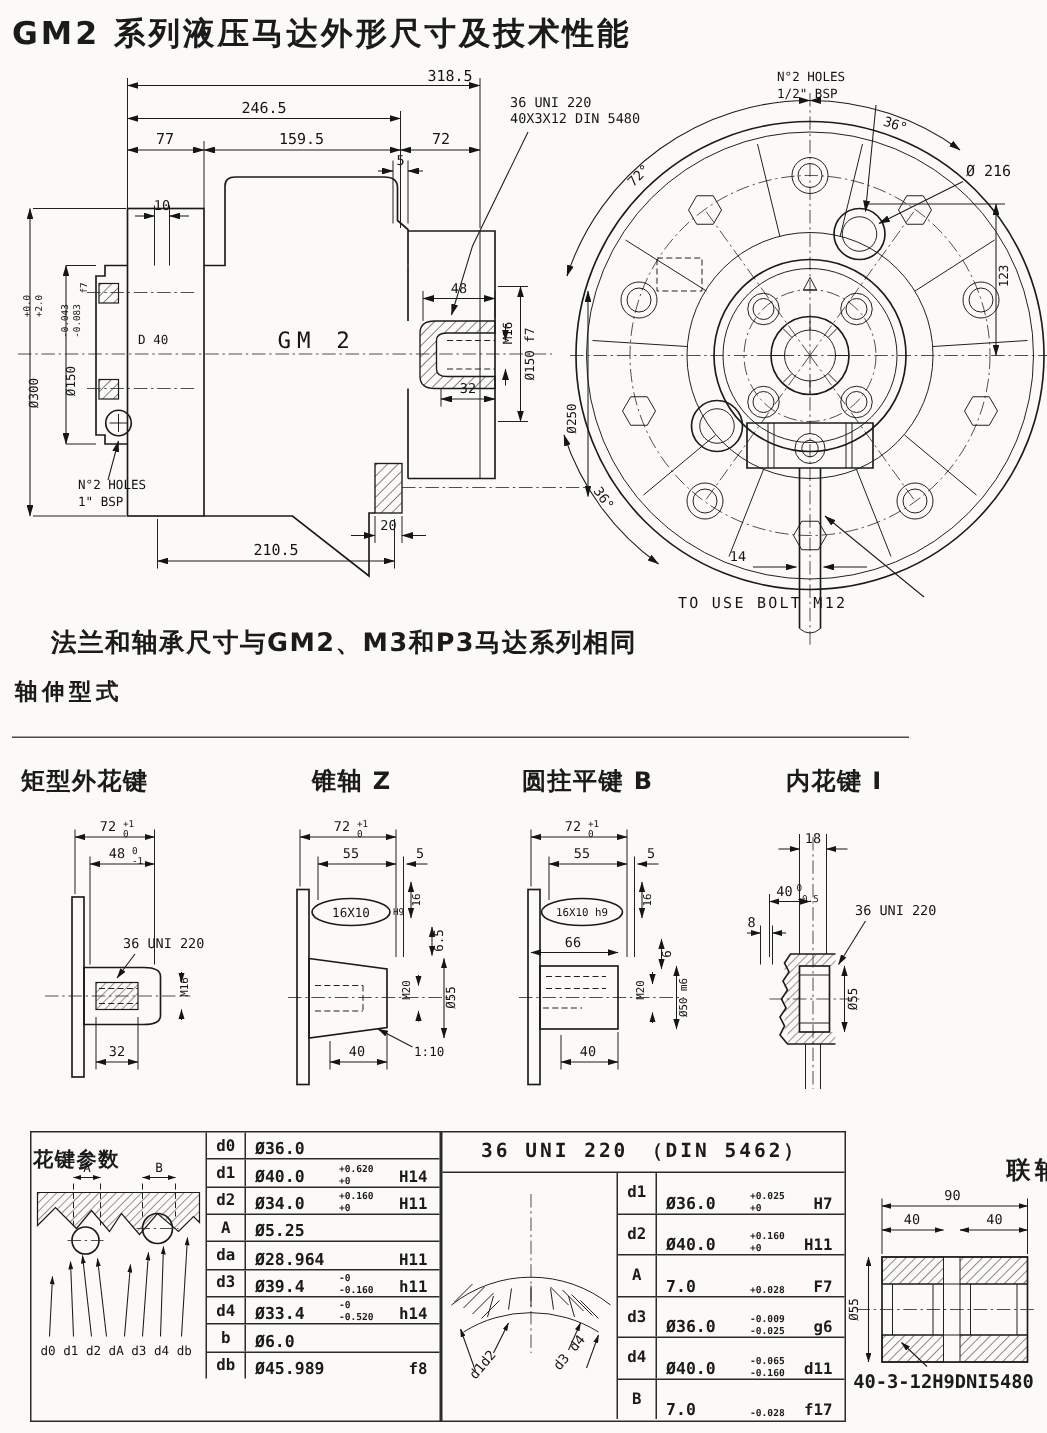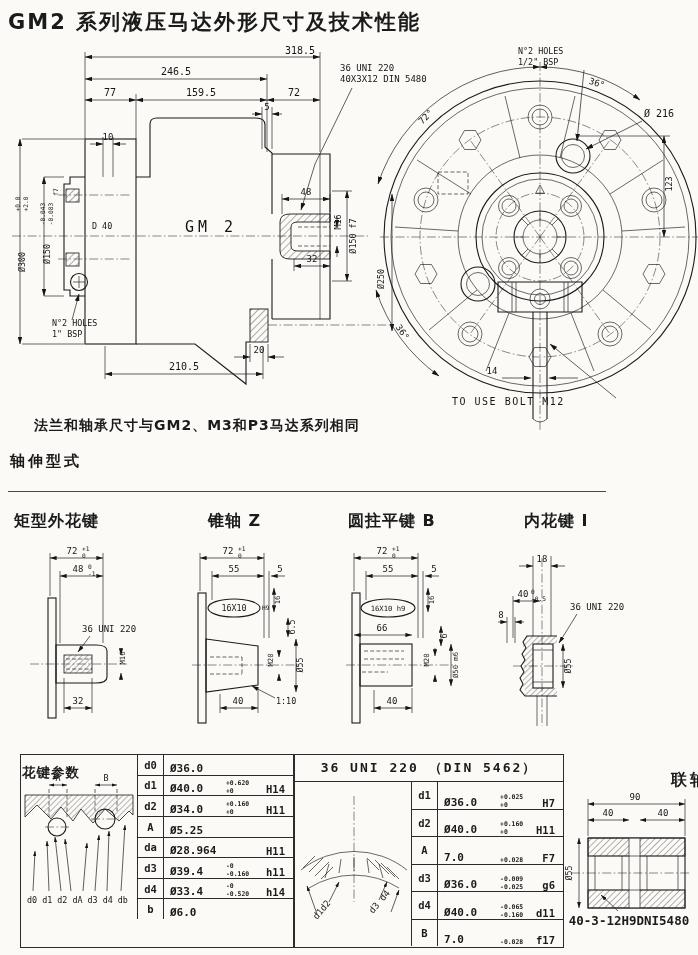--- a/index.html
+++ b/index.html
@@ -3,21 +3,21 @@
 <meta charset="utf-8">
 <style>
   html,body{margin:0;padding:0;}
   body{
     width:698px;height:955px;position:relative;overflow:hidden;
     background:#fbfaf7;color:#1b1b1b;
     font-family:"DejaVu Sans","Liberation Sans",sans-serif;
   }
   .abs{position:absolute;}
   .doc-title{top:8px;left:8px;font-size:21px;font-weight:bold;letter-spacing:2px;}
-  .note{top:417px;left:34px;font-size:14px;font-weight:bold;letter-spacing:1px;}
+  .note{top:417px;left:34px;font-size:17px;font-weight:bold;letter-spacing:1px;}
   .sec-title{top:452px;left:10px;font-size:15px;font-weight:bold;letter-spacing:3px;}
   .rule{top:491px;left:8px;width:598px;border-top:1.5px solid #4a4a4a;height:0;}
   .shaft-label{top:511px;font-size:16px;font-weight:bold;letter-spacing:1px;}
   .params-label{top:764px;left:22px;font-size:13.5px;font-weight:bold;letter-spacing:1px;}
   svg{position:absolute;overflow:visible;}
   svg text{font-family:"DejaVu Sans Mono","Liberation Mono",monospace;fill:#151515;}
   .tx{text-anchor:middle;}
   .t10{font-size:10px;} .t9{font-size:9px;} .t8{font-size:8.4px;} .t7{font-size:7.2px;}
   .t6{font-size:6.2px;} .t16{font-size:15px;letter-spacing:4px;}
   .o{fill:none;stroke:#1b1b1b;stroke-width:1.1;}
@@ -561,20 +561,31 @@
           <div class="tkey">b</div>
           <div class="tval">
             <span class="v">Ø6.0</span>
             <span class="tol">
               <span></span>
               <span></span>
             </span>
             <span class="fit"></span>
           </div>
         </div>
+      <div class="trow">
+          <div class="tkey">db</div>
+          <div class="tval">
+            <span class="v">Ø45.989</span>
+            <span class="tol">
+              <span></span>
+              <span></span>
+            </span>
+            <span class="fit">f8</span>
+          </div>
+        </div>
     </div>
   </div>
 </div>
 
 <div class="ptable" style="left:294px;top:754px;width:268px;height:192px">
   <div class="thead">36 UNI 220 （DIN 5462）</div>
   <div class="tbody">
     <div class="tdiag" style="width:118px">
       <svg style="left:0;top:0" width="118" height="164" viewBox="0 0 118 164">
         <defs>

